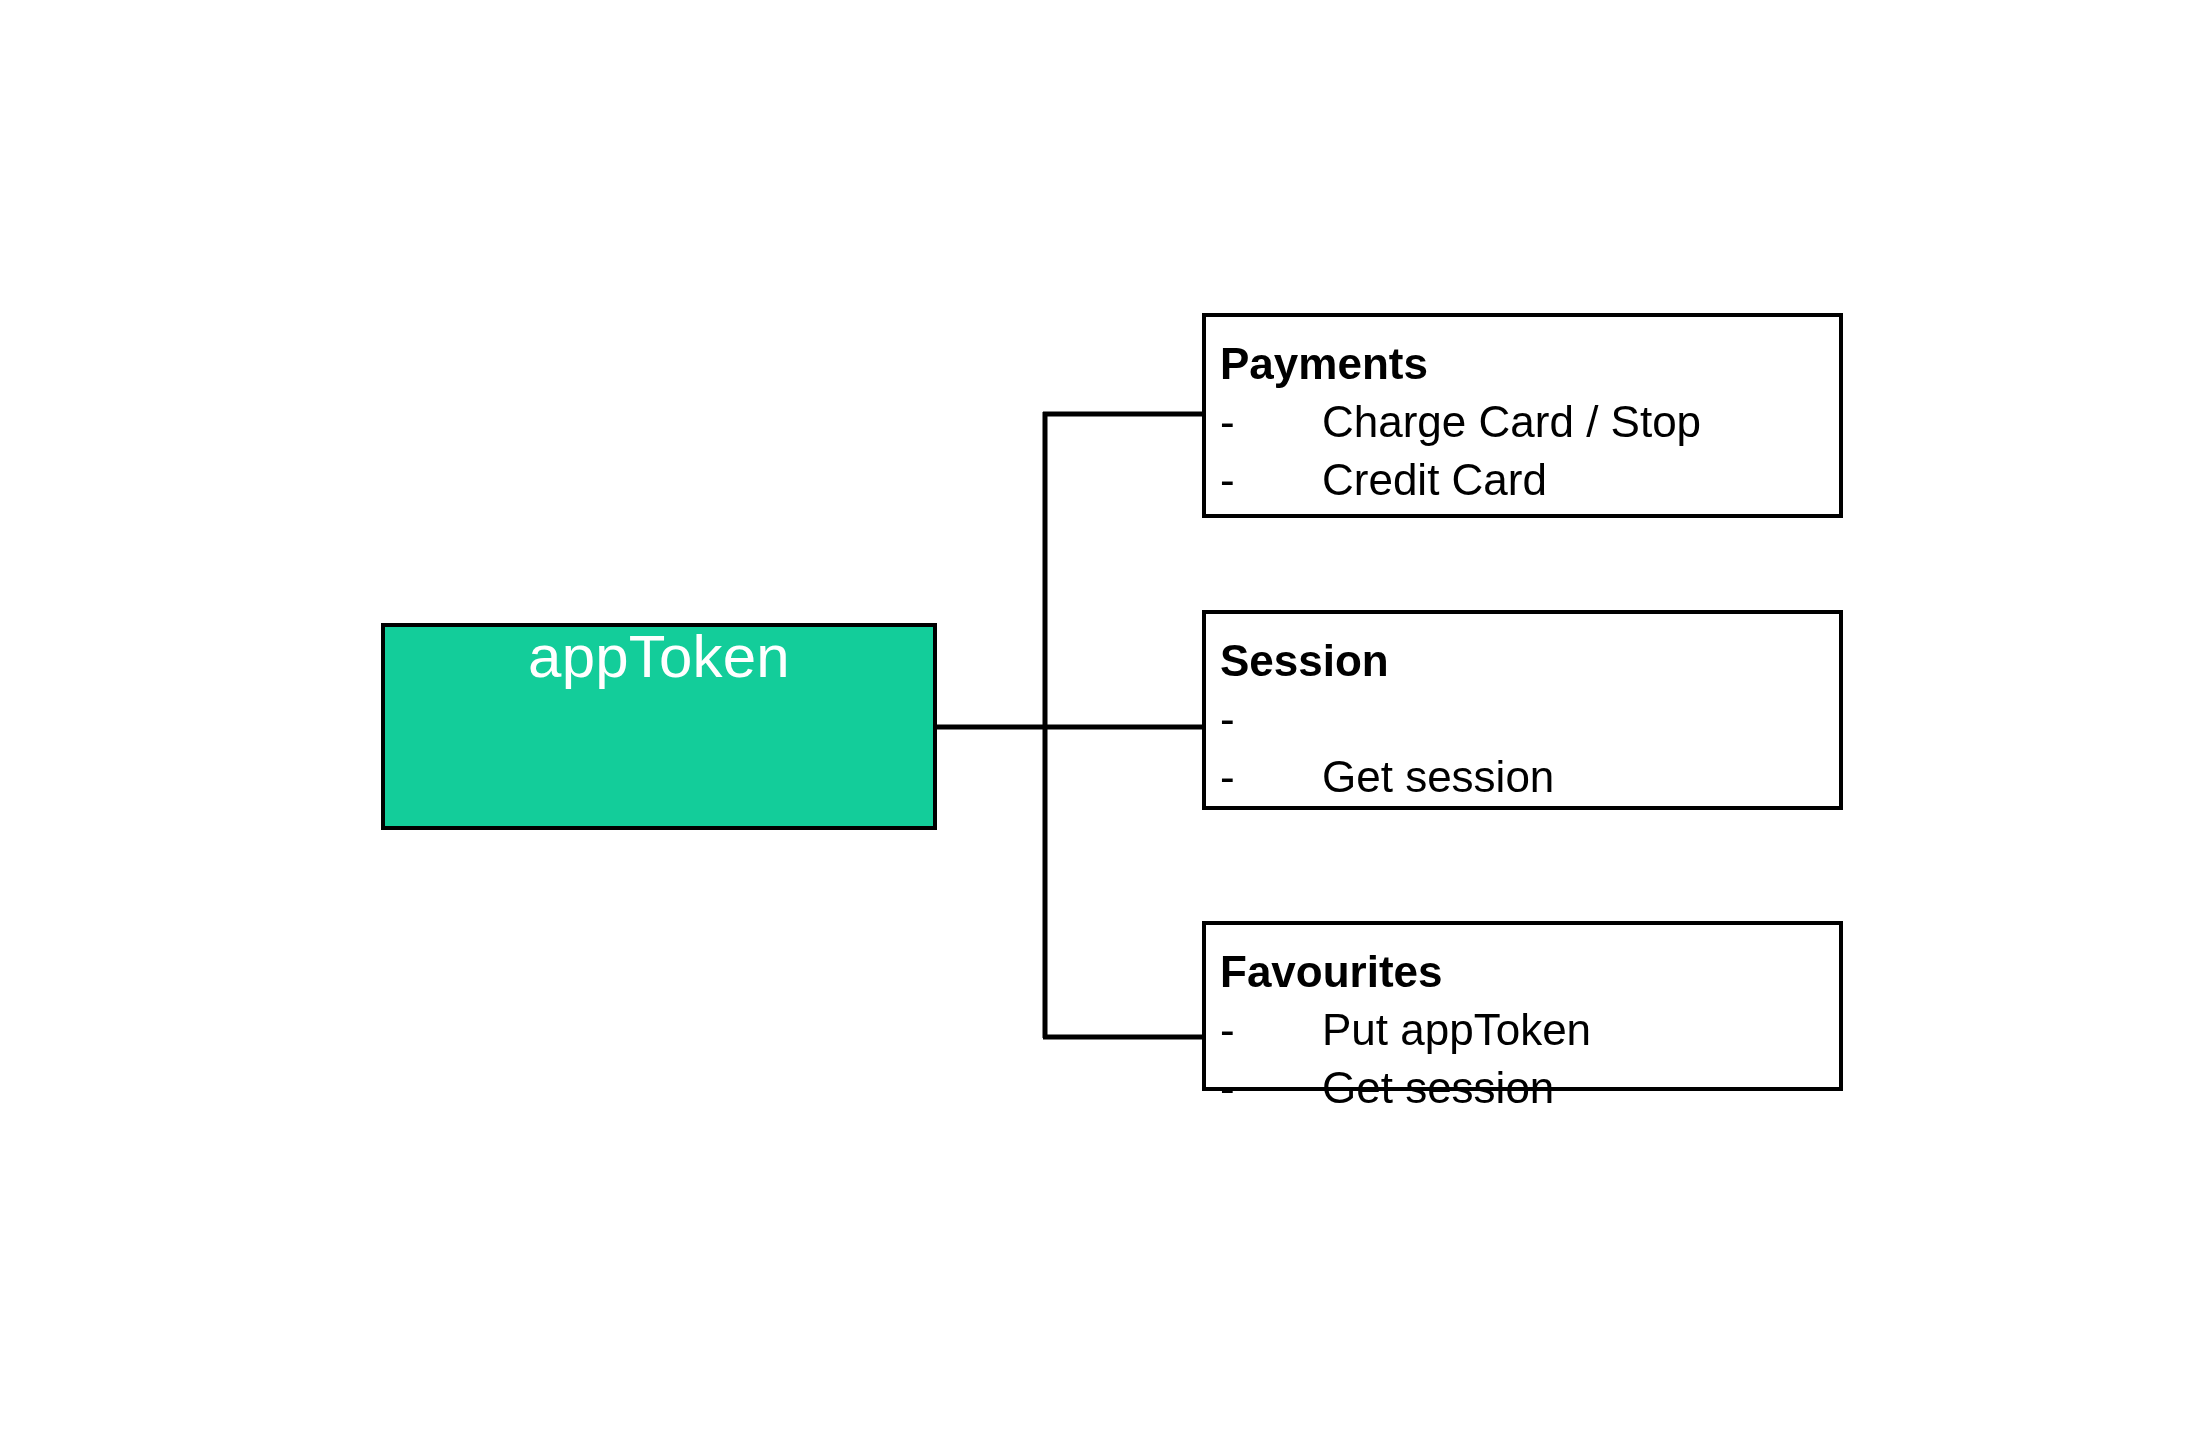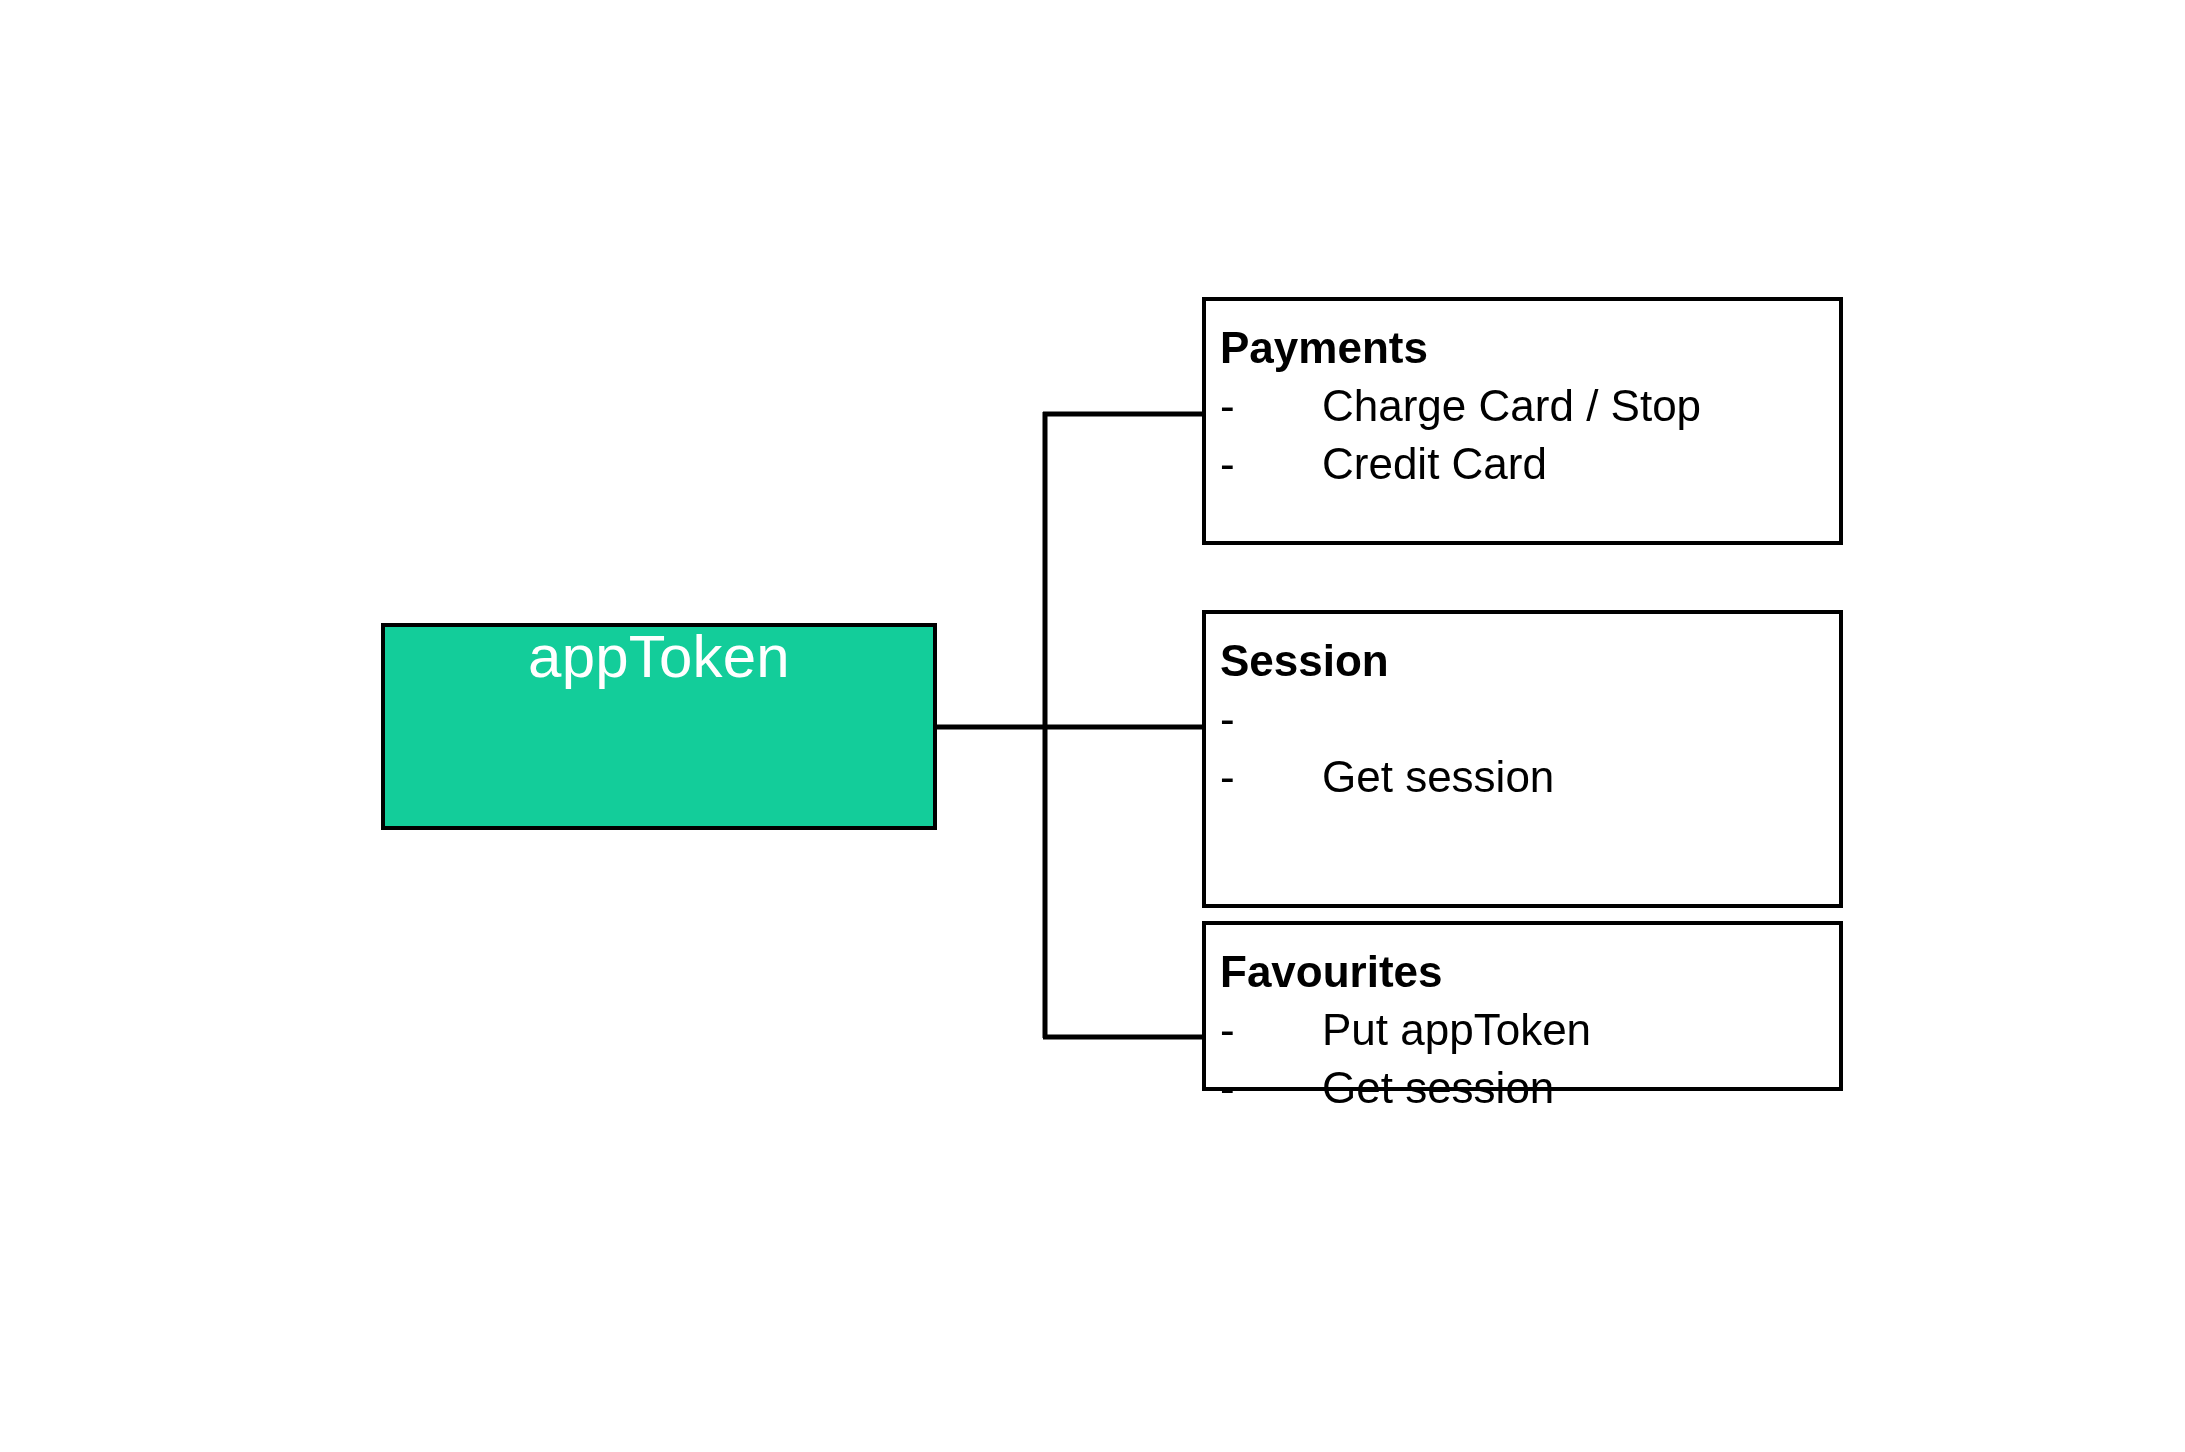--- a/index.html
+++ b/index.html
@@ -105,35 +105,35 @@
 
     <line x1="1204" y1="727" x2="915" y2="727" stroke="#000000" stroke-width="5"></line>
 
     <polygon points="889,727 918,712 918,742" fill="#000000"></polygon>
   </svg>
 
   <div class="node-main" style="background:#13cd9a;">
     <span class="node-main-label">appToken</span>
   </div>
 
-  <div class="card" style="top:297px; height:248px;">
+  <div class="card" style="top:313px; height:205px;">
     <div class="card-title">Payments</div>
     <ul class="card-list">
       <li class="card-item">
         <span class="item-bullet">-</span>
         <span class="item-text">Charge Card / Stop</span>
       </li>
       <li class="card-item">
         <span class="item-bullet">-</span>
         <span class="item-text">Credit Card</span>
       </li>
     </ul>
   </div>
 
-  <div class="card" style="top:610px; height:298px;">
+  <div class="card" style="top:610px; height:200px;">
     <div class="card-title">Session</div>
     <ul class="card-list">
       <li class="card-item">
         <span class="item-bullet">-</span>
       </li>
       <li class="card-item">
         <span class="item-bullet">-</span>
         <span class="item-text">Get session</span>
       </li>
     </ul>

